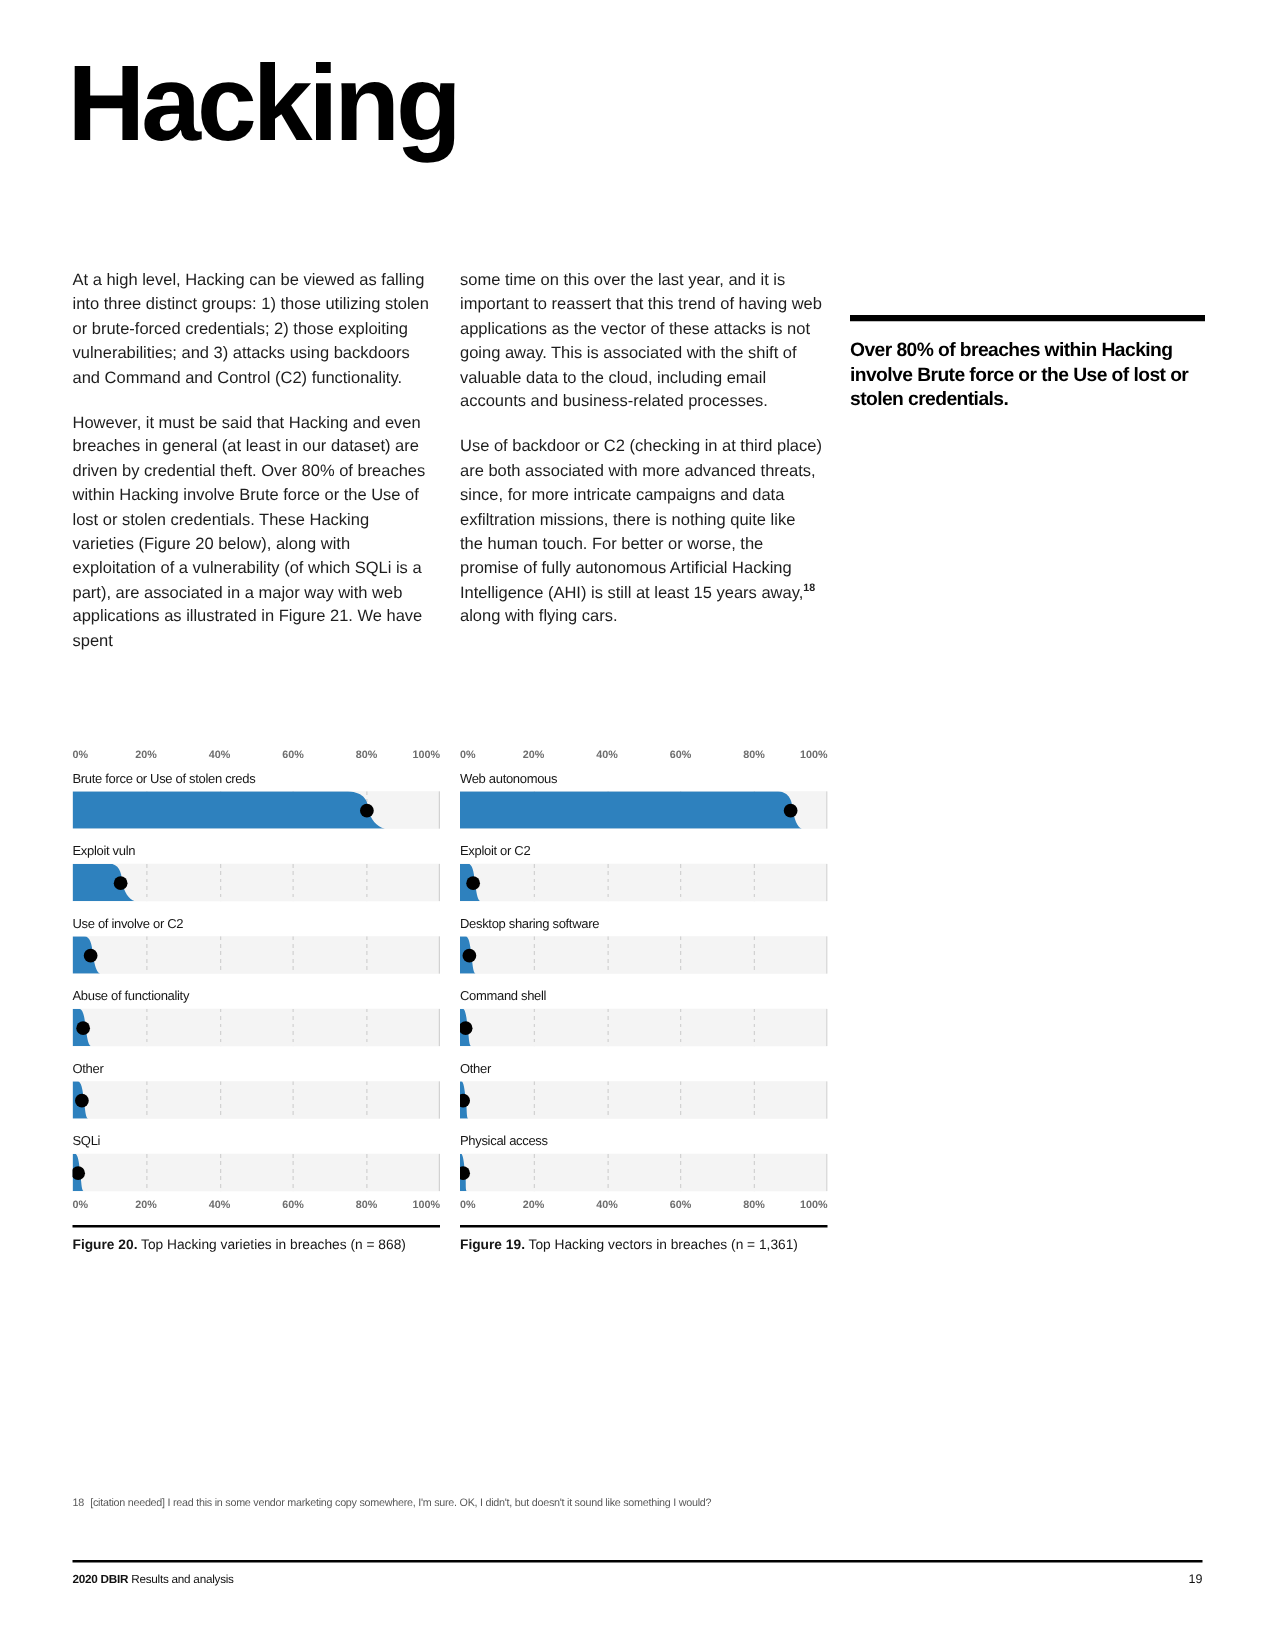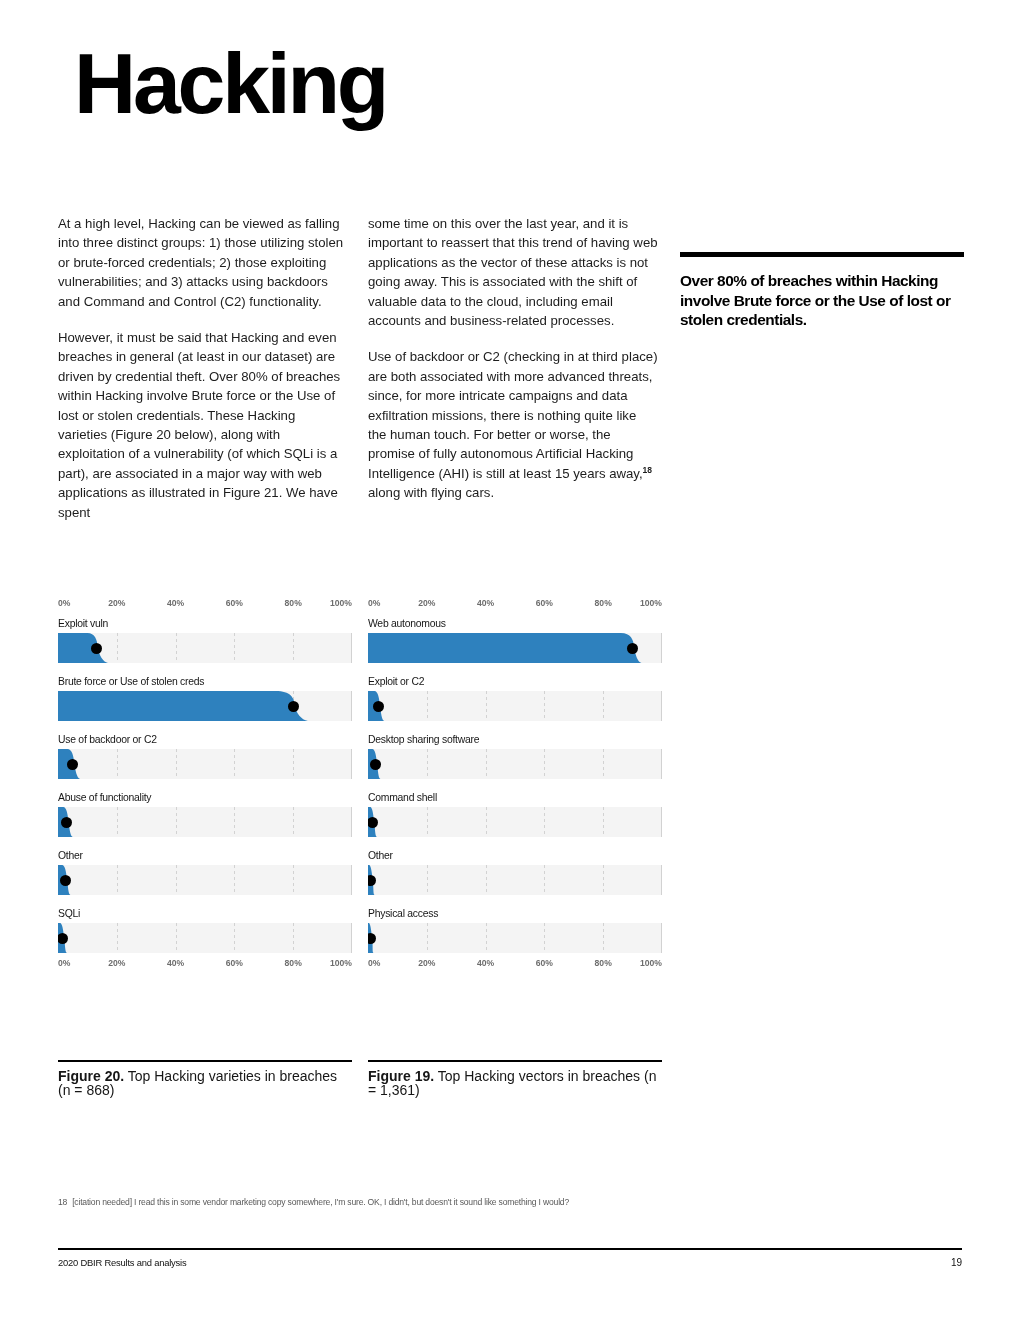--- a/index.html
+++ b/index.html
@@ -9,21 +9,21 @@
     font-family:"Liberation Sans","DejaVu Sans",sans-serif;
     color:#1a1a1a;
     -webkit-font-smoothing:antialiased;
     position:relative;
     overflow:hidden;
   }
   .page{position:absolute;left:0;top:0;width:1020px;height:1320px;}
 
   
   .title{
-    position:absolute;left:74px;top:40px;
+    position:absolute;left:54px;top:40px;
     font-size:86px;line-height:86px;
     font-weight:800;letter-spacing:-3.2px;
     color:#000;
     font-family:"Liberation Sans","DejaVu Sans",sans-serif;
   }
 
   
   .col{position:absolute;top:214px;font-size:13.2px;line-height:19.4px;color:#1d1d1d;}
   .col p{margin:0 0 17px 0;}
   .col-1{left:58px;width:290px;}
@@ -72,40 +72,40 @@
   .track .grid.solid{background:#d2d2d2;}
   .blob{position:absolute;left:0;top:0;height:30px;}
   .blob svg{display:block;height:30px;}
   .dot{
     position:absolute;top:15px;width:11px;height:11px;
     margin-left:-5.5px;margin-top:-5.5px;
     background:#000;border-radius:50%;
   }
 
   
-  .caption{position:absolute;top:1060px;width:294px;font-size:14px;line-height:14.6px;color:#161616;}
+  .caption{position:absolute;top:980px;width:294px;font-size:11px;line-height:14.6px;color:#161616;}
   .caption .cap-rule{width:294px;height:1.6px;background:#000;margin-bottom:7px;}
   .caption b{font-weight:700;}
   .cap-left{left:58px;}
   .cap-right{left:368px;}
 
   
   .footnote{
     position:absolute;left:58px;top:1196px;width:900px;
     font-size:8.6px;line-height:12px;color:#5a5a5a;letter-spacing:-0.2px;
     white-space:nowrap;
   }
   .footnote .fn-num{margin-right:5px;}
 
   
   .footer{position:absolute;left:58px;top:1248px;width:904px;}
   .footer-rule{width:904px;height:2.2px;background:#000;margin-bottom:7px;}
   .footer-inner{display:flex;justify-content:space-between;align-items:baseline;}
   .footer-left{font-size:9.4px;letter-spacing:-0.2px;color:#111;}
-  .footer-left b{font-weight:400;}
+  .footer-left b{font-weight:700;}
   .footer-left span.sub{font-weight:400;}
   .footer-page{font-size:10px;font-weight:400;color:#111;}
 </style>
 </head>
 <body>
 
 <div class="page">
 
   <div class="title">Hacking</div>
 
@@ -128,53 +128,53 @@
     <div class="axis">
         <span class="first" style="left: 0px;">0%</span>
         <span style="left: 58.8px;">20%</span>
         <span style="left: 117.6px;">40%</span>
         <span style="left: 176.4px;">60%</span>
         <span style="left: 235.2px;">80%</span>
         <span class="last" style="left: 294px;">100%</span>
       </div>
     <div class="rows">
         <div class="row">
+          <div class="row-label">Brute force or Use of stolen creds</div>
+          <div class="track">
+            <div class="grid" style="left: 58.8px;"></div>
+            <div class="grid" style="left: 117.6px;"></div>
+            <div class="grid" style="left: 176.4px;"></div>
+            <div class="grid" style="left: 235.2px;"></div>
+            <div class="grid solid" style="left: 293px;"></div>
+            <div class="blob">
+              <svg width="294" height="30" viewBox="0 0 294 30">
+                <path d="M 0 0 L 217.56 0 C 232.554 0 236.20000000000002 6.6 236.70000000000002 14.399999999999999 C 238.20000000000002 22.2 243.28500000000003 28.5 249.9 30 L 0 30 Z" fill="#2E81BE"></path>
+              </svg>
+            </div>
+            <div class="dot" style="left: 235.2px;"></div>
+          </div>
+        </div>
+        <div class="row">
           <div class="row-label">Exploit vuln</div>
           <div class="track">
             <div class="grid" style="left: 58.8px;"></div>
             <div class="grid" style="left: 117.6px;"></div>
             <div class="grid" style="left: 176.4px;"></div>
             <div class="grid" style="left: 235.2px;"></div>
             <div class="grid solid" style="left: 293px;"></div>
             <div class="blob">
               <svg width="294" height="30" viewBox="0 0 294 30">
                 <path d="M 0 0 L 29.400000000000002 0 C 36.897 0 39.22 6.6 39.72 14.399999999999999 C 41.22 22.2 44.688 28.5 49.980000000000004 30 L 0 30 Z" fill="#2E81BE"></path>
               </svg>
             </div>
             <div class="dot" style="left: 38.22px;"></div>
           </div>
         </div>
         <div class="row">
-          <div class="row-label">Brute force or Use of stolen creds</div>
-          <div class="track">
-            <div class="grid" style="left: 58.8px;"></div>
-            <div class="grid" style="left: 117.6px;"></div>
-            <div class="grid" style="left: 176.4px;"></div>
-            <div class="grid" style="left: 235.2px;"></div>
-            <div class="grid solid" style="left: 293px;"></div>
-            <div class="blob">
-              <svg width="294" height="30" viewBox="0 0 294 30">
-                <path d="M 0 0 L 217.56 0 C 232.554 0 236.20000000000002 6.6 236.70000000000002 14.399999999999999 C 238.20000000000002 22.2 243.28500000000003 28.5 249.9 30 L 0 30 Z" fill="#2E81BE"></path>
-              </svg>
-            </div>
-            <div class="dot" style="left: 235.2px;"></div>
-          </div>
-        </div>
-        <div class="row">
-          <div class="row-label">Use of backdoor or C2</div>
+          <div class="row-label">Use of involve or C2</div>
           <div class="track">
             <div class="grid" style="left: 58.8px;"></div>
             <div class="grid" style="left: 117.6px;"></div>
             <div class="grid" style="left: 176.4px;"></div>
             <div class="grid" style="left: 235.2px;"></div>
             <div class="grid solid" style="left: 293px;"></div>
             <div class="blob">
               <svg width="294" height="30" viewBox="0 0 294 30">
                 <path d="M 0 0 L 9.408 0 C 13.9062 0 15.700000000000001 6.6 16.200000000000003 14.399999999999999 C 17.700000000000003 22.2 18.7425 28.5 22.05 30 L 0 30 Z" fill="#2E81BE"></path>
               </svg>

